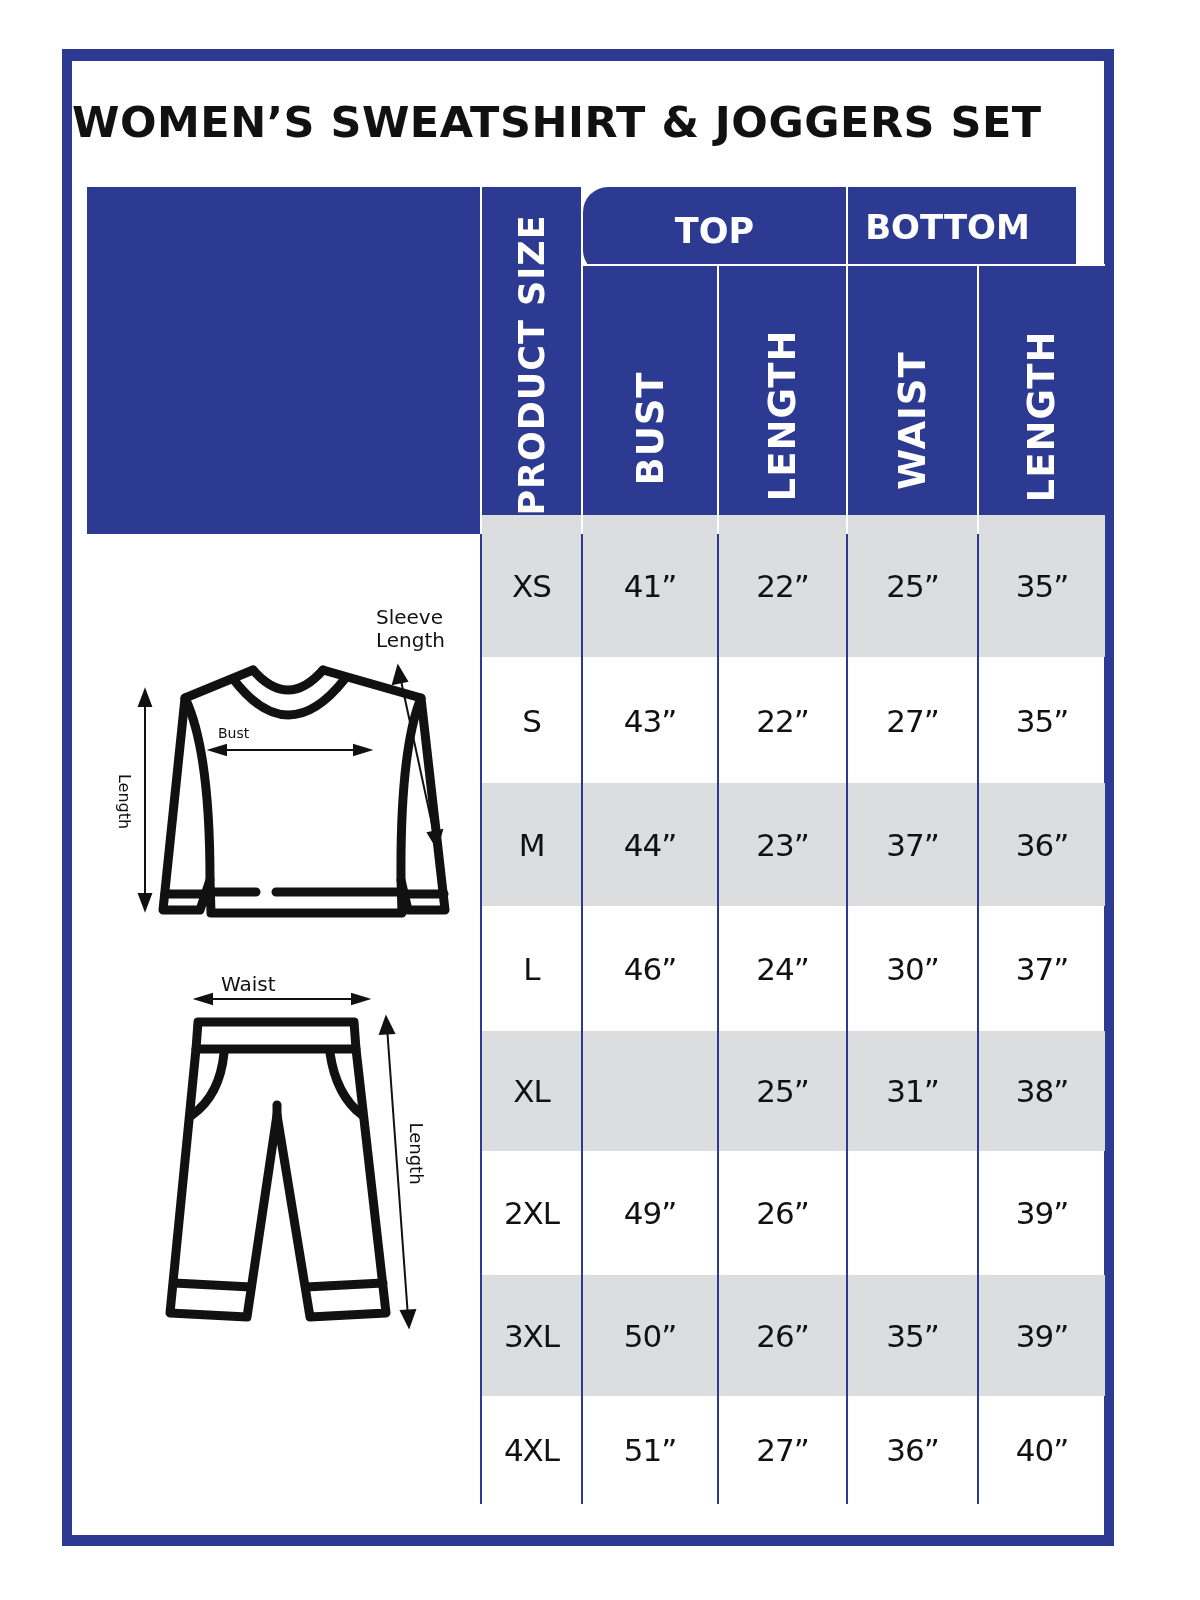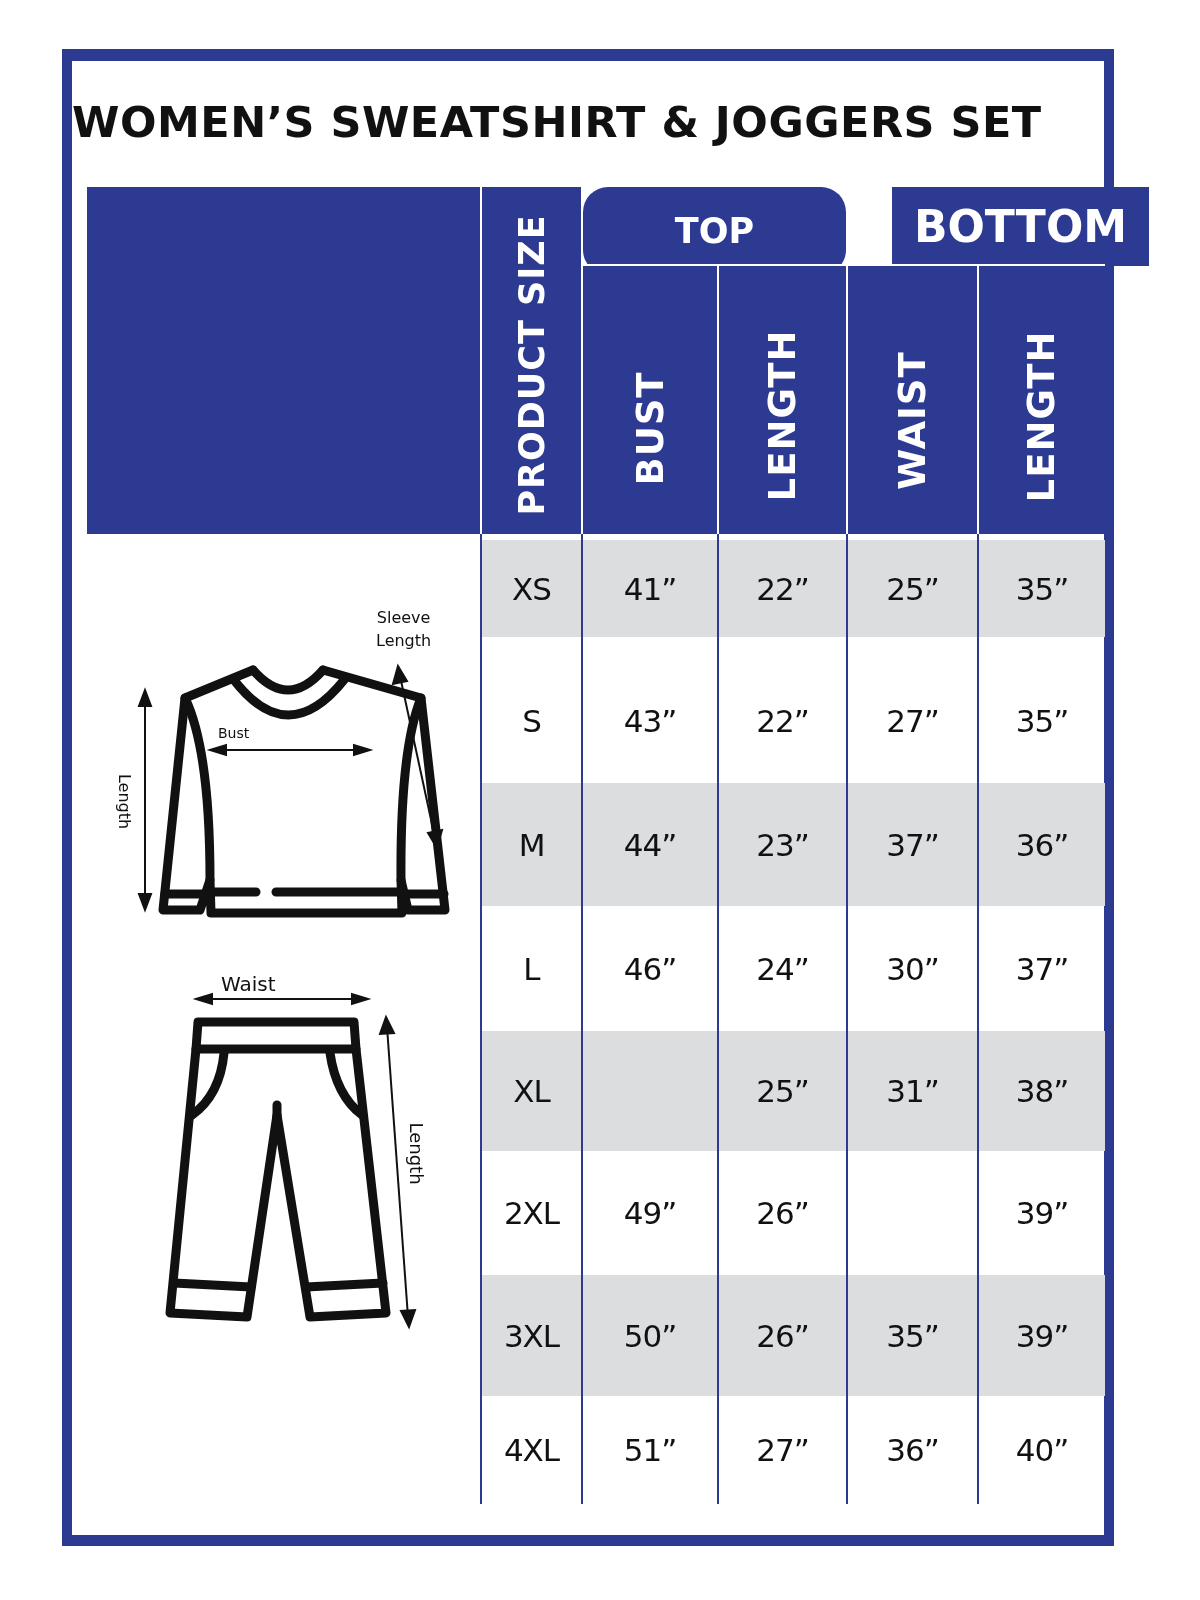--- a/index.html
+++ b/index.html
@@ -21,21 +21,21 @@
   .layer { position: absolute; left: 0; top: 0; width: 1200px; height: 1600px; }
 
   .hdr-block {
     position: absolute; background: #2c3a92; color: #ffffff;
     font-family: "DejaVu Sans", sans-serif; font-weight: bold;
     display: flex; align-items: center; justify-content: center;
   }
   .hdr-left { left: 87px; top: 187px; width: 393px; height: 347px; }
   .hdr-size { left: 482px; top: 187px; width: 99px; height: 347px; }
   .hdr-top { left: 583px; top: 187px; width: 263px; height: 88px; font-size: 35px; border-radius: 25px; }
-  .hdr-bottom { left: 892px; top: 187px; width: 257px; height: 79px; font-size: 44px; }
+  .hdr-bottom { left: 819px; top: 187px; width: 257px; height: 79px; font-size: 34px; }
   .hdr-sub { top: 266px; height: 268px; }
   .hdr-bust { left: 583px; width: 134px; }
   .hdr-tlen { left: 719px; width: 127px; }
   .hdr-waist { left: 848px; width: 129px; }
   .hdr-blen { left: 979px; width: 126px; }
 
   .vtext {
     display: inline-block; transform: rotate(-90deg); white-space: nowrap;
     font-size: 37px; letter-spacing: 1px;
   }
@@ -95,21 +95,21 @@
   <div class="hdr-block hdr-sub hdr-tlen">
     <span class="vtext">LENGTH</span>
   </div>
   <div class="hdr-block hdr-sub hdr-waist">
     <span class="vtext">WAIST</span>
   </div>
   <div class="hdr-block hdr-sub hdr-blen">
     <span class="vtext">LENGTH</span>
   </div>
 
-  <div class="row shade" style="top:540px;height:97px;padding-left:48px;">
+  <div class="row shade" style="top:515px;height:142px;padding-left:48px;">
     <div class="cell c-size">XS</div>
     <div class="cell c-bust">41”</div>
     <div class="cell c-tlen">22”</div>
     <div class="cell c-waist">25”</div>
     <div class="cell c-blen">35”</div>
   </div>
   <div class="row" style="top:658px;height:125px;">
     <div class="cell c-size">S</div>
     <div class="cell c-bust">43”</div>
     <div class="cell c-tlen">22”</div>
@@ -196,21 +196,21 @@
 
       <line x1="110" y1="150" x2="250" y2="150"></line>
       <polygon points="100,150 116,145 116,155"></polygon>
       <polygon points="260,150 244,145 244,155"></polygon>
 
       <line x1="290" y1="76" x2="325" y2="238"></line>
       <polygon points="288,66 283,84 297,81"></polygon>
       <polygon points="327,248 318,233 332,230"></polygon>
     </g>
   </svg>
-  <div class="lbl" style="left:266px;top:6px;font-size:16px;text-align:center;line-height:23px;">
+  <div class="lbl" style="left:266px;top:6px;font-size:20px;line-height:23px;">
     <div>Sleeve</div>
     <div>Length</div>
   </div>
   <div class="lbl" style="left:108px;top:125px;font-size:14px;">Bust</div>
   <div class="lbl" style="left:-13px;top:192px;font-size:16px;transform:rotate(90deg);">Length</div>
 </div>
 
 <div class="illus" style="left:150px;top:965px;width:300px;height:380px;">
   <svg width="300" height="380" viewBox="0 0 300 380">
     <g fill="none" stroke="#111" stroke-width="9" stroke-linejoin="round" stroke-linecap="round">

